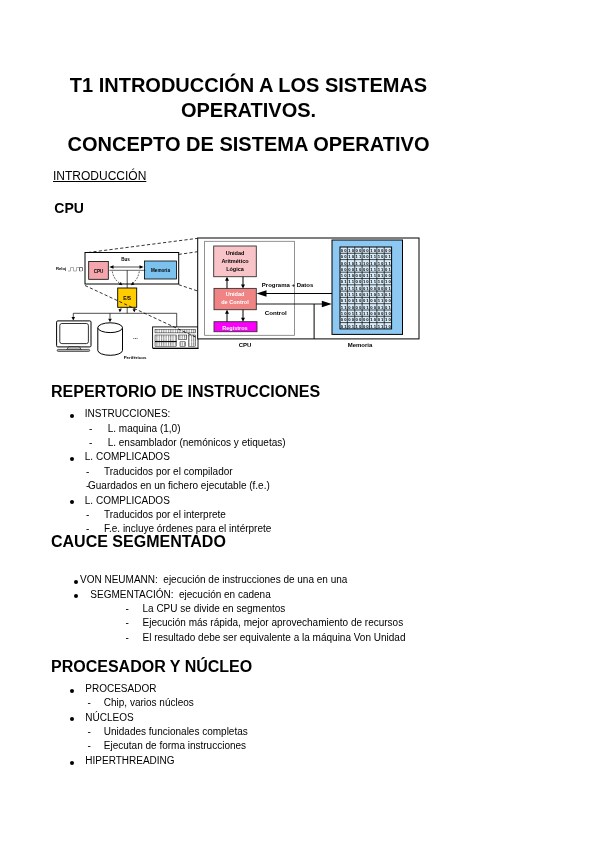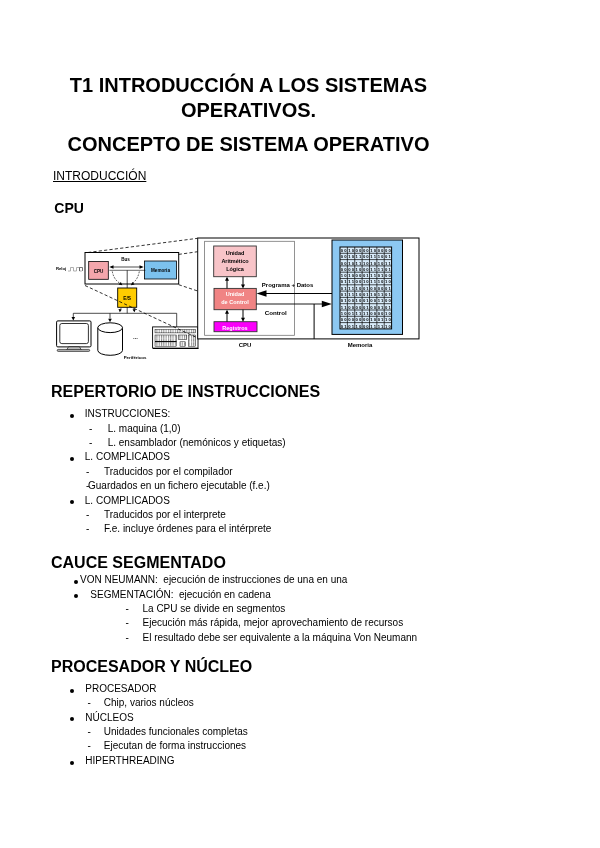--- a/index.html
+++ b/index.html
@@ -235,31 +235,31 @@
 <div class="ab li" style="left:104px;top:466.7px">Traducidos por el compilador</div>
 <div class="ab li" style="left:86px;top:481.1px">-</div>
 <div class="ab li" style="left:88px;top:481.1px">Guardados en un fichero ejecutable (f.e.)</div>
 <div class="dot" style="left:69.5px;top:500.3px"></div>
 <div class="ab li" style="left:84.8px;top:495.5px">L. COMPLICADOS</div>
 <div class="ab li" style="left:86px;top:509.9px">-</div>
 <div class="ab li" style="left:104px;top:509.9px">Traducidos por el interprete</div>
 <div class="ab li" style="left:86px;top:524.2px">-</div>
 <div class="ab li" style="left:104px;top:524.2px">F.e. incluye órdenes para el intérprete</div>
 
-<div class="ab hd" style="top:555px">CAUCE SEGMENTADO</div>
+<div class="ab hd" style="top:534px">CAUCE SEGMENTADO</div>
 <div class="dot" style="left:74.4px;top:580.0px"></div>
 <div class="ab li" style="left:80px;top:575.2px">VON NEUMANN:&nbsp; ejecución de instrucciones de una en una</div>
 <div class="dot" style="left:74.4px;top:594.4px"></div>
 <div class="ab li" style="left:90.3px;top:589.6px">SEGMENTACIÓN:&nbsp; ejecución en cadena</div>
 <div class="ab li" style="left:125.5px;top:603.9px">-</div>
 <div class="ab li" style="left:142.5px;top:603.9px">La CPU se divide en segmentos</div>
 <div class="ab li" style="left:125.5px;top:618.3px">-</div>
 <div class="ab li" style="left:142.5px;top:618.3px">Ejecución más rápida, mejor aprovechamiento de recursos</div>
 <div class="ab li" style="left:125.5px;top:632.6px">-</div>
-<div class="ab li" style="left:142.5px;top:632.6px">El resultado debe ser equivalente a la máquina Von Neumann</div>
+<div class="ab li" style="left:142.5px;top:632.6px">El resultado debe ser equivalente a la máquina Von Unidad</div>
 
 <div class="ab hd" style="top:658.6px">PROCESADOR Y NÚCLEO</div>
 <div class="dot" style="left:70.4px;top:688.5px"></div>
 <div class="ab li" style="left:85.3px;top:683.7px">PROCESADOR</div>
 <div class="ab li" style="left:87.5px;top:698.1px">-</div>
 <div class="ab li" style="left:103.8px;top:698.1px">Chip, varios núcleos</div>
 <div class="dot" style="left:70.4px;top:717.3px"></div>
 <div class="ab li" style="left:85.3px;top:712.5px">NÚCLEOS</div>
 <div class="ab li" style="left:87.5px;top:726.9px">-</div>
 <div class="ab li" style="left:103.8px;top:726.9px">Unidades funcionales completas</div>

